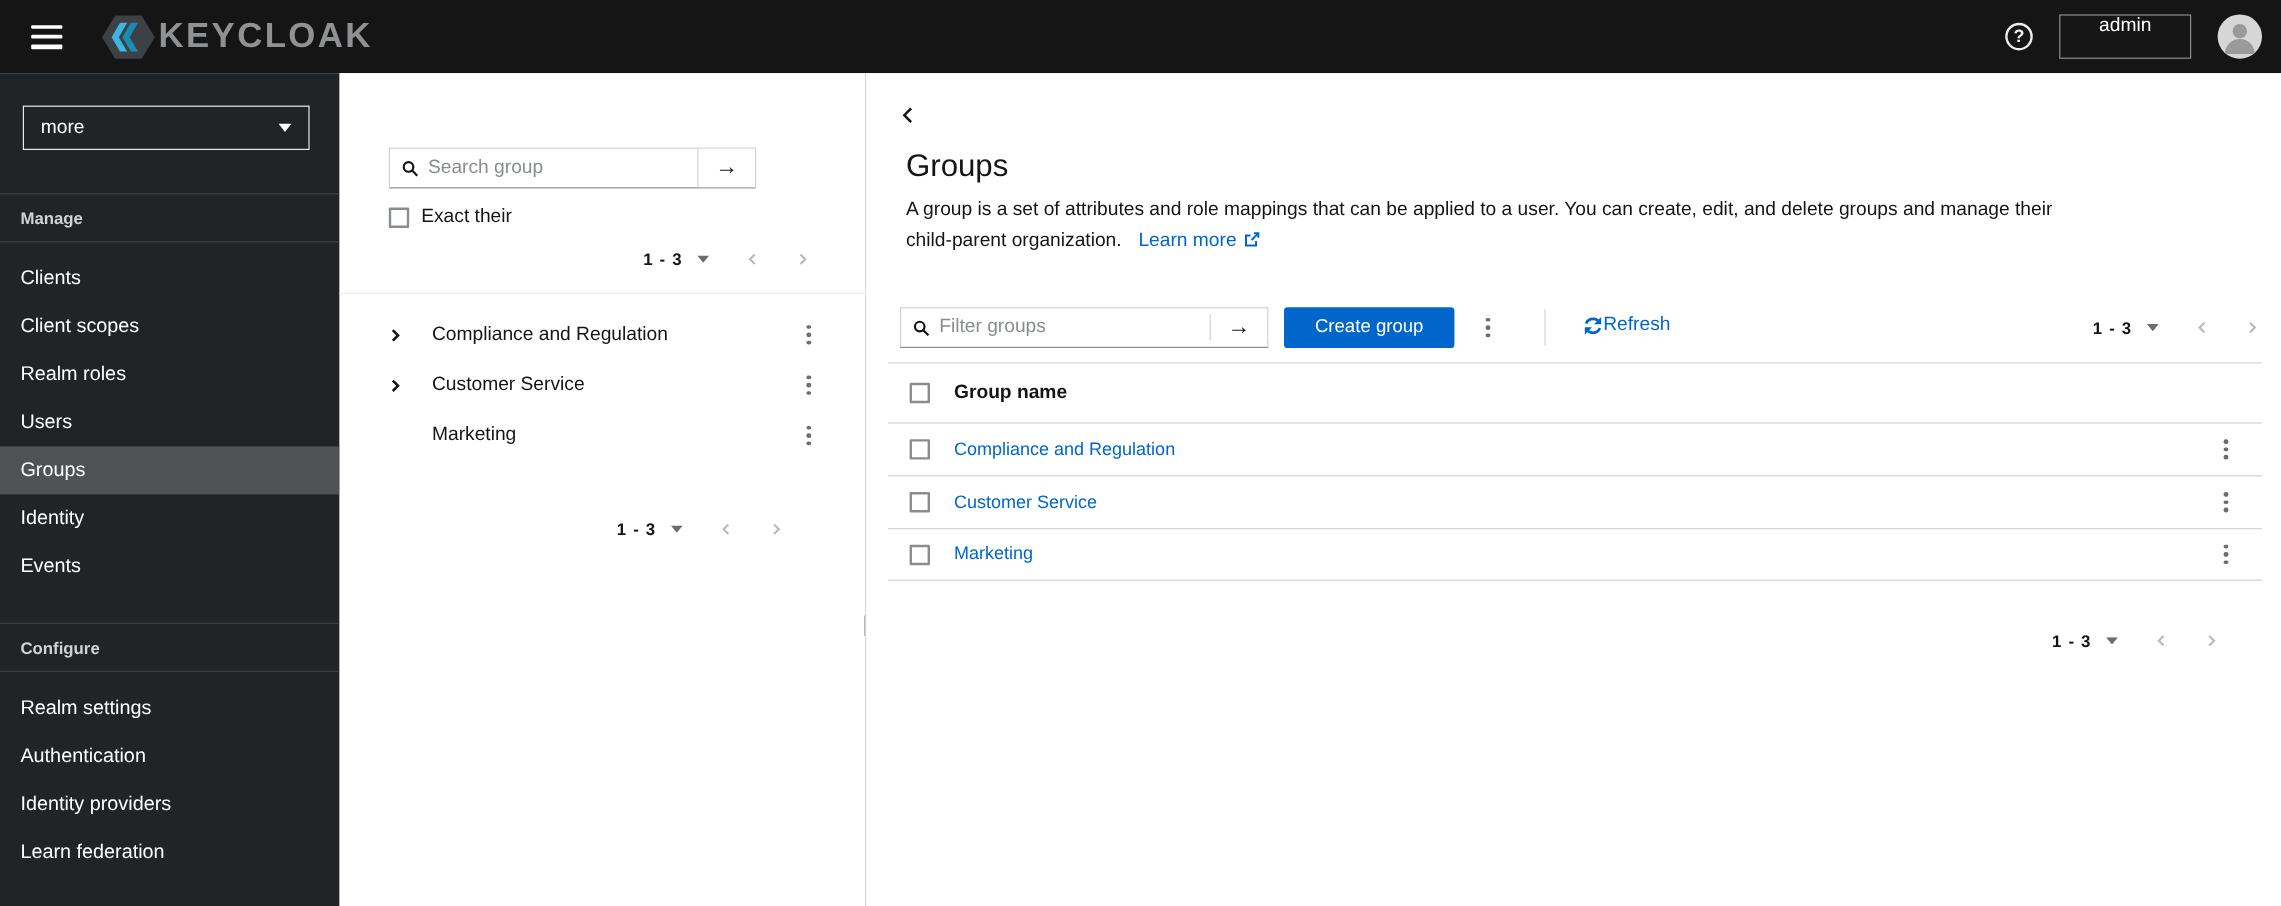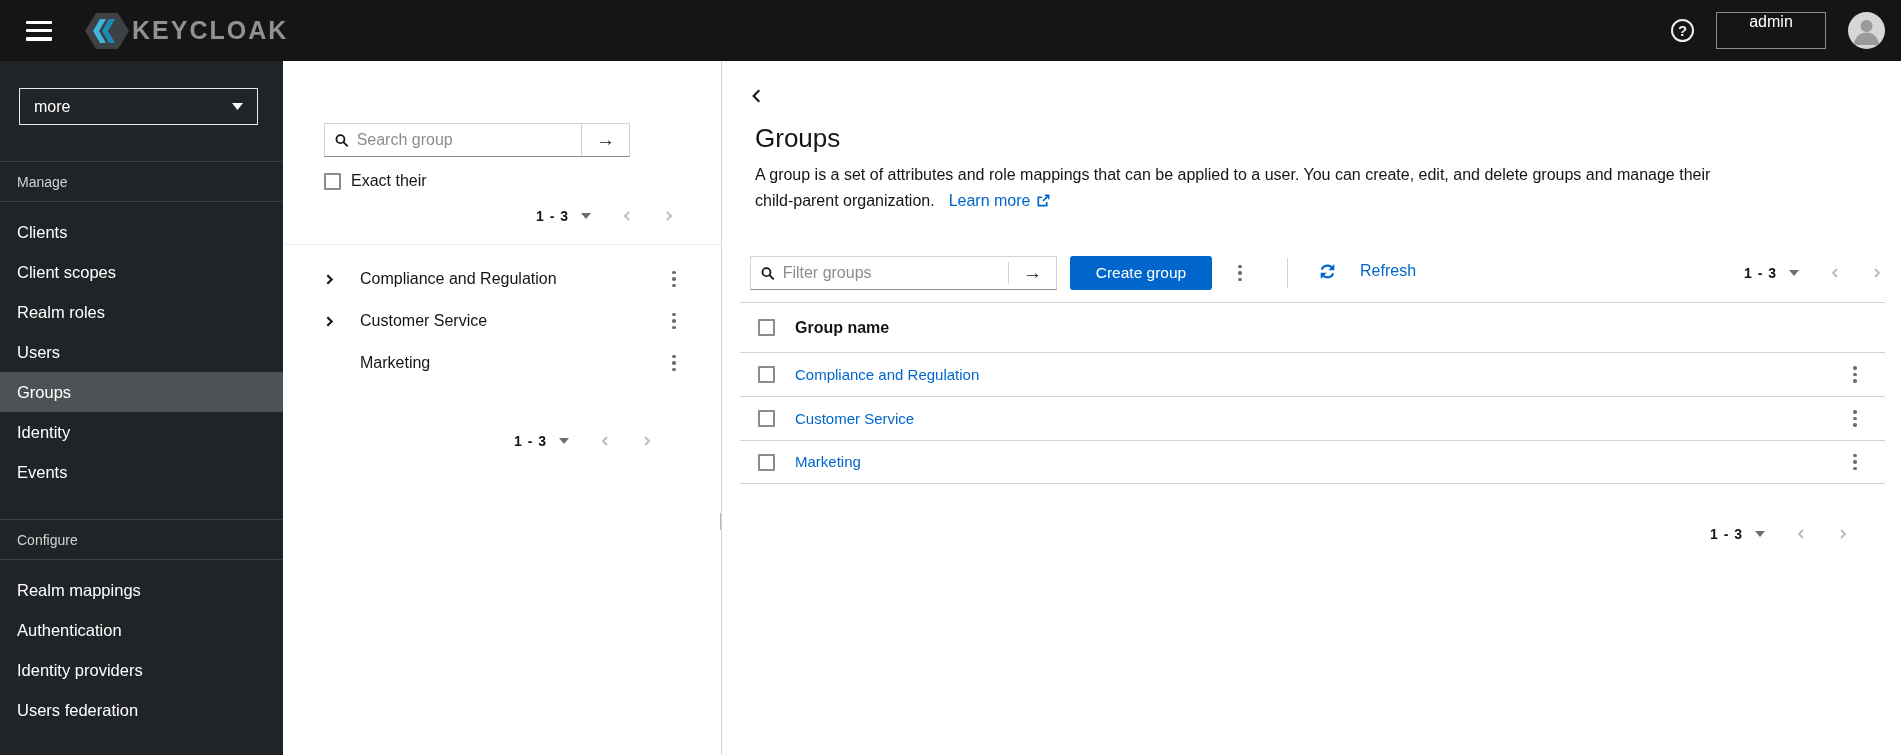--- a/index.html
+++ b/index.html
@@ -5,37 +5,37 @@
   * { margin:0; padding:0; box-sizing:border-box; }
   html,body { width:1901px; height:755px; overflow:hidden; background:#fff;
     font-family:"Liberation Sans", sans-serif; color:#151515; }
 
   
   .topbar { position:absolute; left:0; top:0; width:1901px; height:61px; background:#151515;
     display:flex; align-items:center; padding:0 16px; }
   .hamburger { width:26px; height:20px; display:flex; flex-direction:column; justify-content:space-between; cursor:pointer; margin-left:10px; }
   .hamburger i { display:block; height:3.5px; background:#fff; border-radius:1px; }
   .brand { display:flex; align-items:center; margin-left:32px; gap:2px; }
-  .brand-text { font-size:25px; font-weight:bold; letter-spacing:2px; color:#8f9193; }
+  .brand-text { font-size:29px; font-weight:bold; letter-spacing:2px; color:#8f9193; }
   .tb-right { margin-left:auto; display:flex; align-items:center; gap:22px; }
   .help-icon { width:23px; height:23px; border:2px solid #ededed; border-radius:50%;
     color:#ededed; font-size:15px; font-weight:bold; display:flex; align-items:center; justify-content:center; cursor:pointer; }
   .user-dd { border:1px solid #8a8d90; height:37px; min-width:110px; padding:0 14px;
     display:flex; align-items:center; gap:20px; color:#fff; font-size:16px; cursor:pointer;flex-direction:column; }
   .avatar { width:37px; height:37px; border-radius:50%; background:#d6d6d6; overflow:hidden;
     display:flex; align-items:center; justify-content:center; }
 
   
   .sidebar { position:absolute; left:0; top:61px; width:283px; height:694px; background:#212427; }
   .realm-select { position:absolute; left:19px; top:27px; width:239px; height:37px;
     border:1px solid #e8e8e8; display:flex; align-items:center; justify-content:space-between;
     padding:0 14px; color:#fff; font-size:16px; cursor:pointer; }
   .nav-sec-title { position:absolute; left:0; width:283px; height:41px; border-top:1px solid #3c3f42;
     border-bottom:1px solid #3c3f42; display:flex; align-items:center; padding-left:17px;
-    color:#d2d2d2; font-size:14px; }
+    color:#d2d2d2; font-size:14px;font-weight:bold; }
   .nav-item { position:absolute; left:0; width:283px; height:40px; display:flex; align-items:center;
     padding-left:17px; color:#fff; font-size:16.5px; cursor:pointer; }
   .nav-item.active { background:#4f5255; }
 
   
   .middle { position:absolute; left:283px; top:61px; width:439px; height:694px; background:#fff;
     border-right:1px solid #d2d2d2; }
   .search-group { position:absolute; left:41px; top:62px; width:306px; height:34px;
     border:1px solid #d2d2d2; border-bottom-color:#8a8d90; display:flex; }
   .search-box { flex:1; display:flex; align-items:center; gap:8px; padding:0 10px; }
@@ -75,21 +75,21 @@
   .learn-link { color:#0066cc; text-decoration:none; margin-left:14px; cursor:pointer; }
   .ext-icon { margin-left:5px; vertical-align:-2px; }
 
   .toolbar { position:absolute; left:0; top:195px; width:1179px; height:34px; }
   .filter-group { position:absolute; left:28px; top:0; width:307px; height:34px;
     border:1px solid #d2d2d2; border-bottom-color:#8a8d90; display:flex;align-items:center; }
   .create-btn { position:absolute; left:348px; top:0; width:142px; height:34px; background:#0066cc;
     color:#fff; font-size:15.5px; font-family:inherit; border:0; border-radius:3px; cursor:pointer; }
   .tb-kebab { position:absolute; left:510px; top:7px; }
   .tb-sep { position:absolute; left:565px; top:2px; height:30px; border-left:1px solid #d2d2d2; }
-  .refresh { position:absolute; left:597px; top:6px; display:flex; align-items:center; gap:24px;
+  .refresh { position:absolute; left:597px; top:6px; display:flex; align-items:center; gap:0;
     color:#0066cc; font-size:16px; cursor:pointer; }
   .main-pager-top { position:absolute; right:18px; top:3px; height:28px; }
 
   .grid { position:absolute; left:18px; top:241px; width:1145px; }
   .grid-row { display:flex; align-items:center; border-top:1px solid #d2d2d2; position:relative; }
   .grid-row.header { height:50px; }
   .grid-row.body { height:44px; }
   .grid-row:last-child { border-bottom:1px solid #d2d2d2; }
   .grid .cb { margin-left:18px; }
   .col-name { margin-left:20px; font-size:16px; }
@@ -149,24 +149,24 @@
   <div class="nav-sec-title" style="top:100px;">Manage</div>
   <div class="nav-item" style="top:151px;">Clients</div>
   <div class="nav-item" style="top:191px;">Client scopes</div>
   <div class="nav-item" style="top:231px;">Realm roles</div>
   <div class="nav-item" style="top:271px;">Users</div>
   <div class="nav-item active" style="top:311px;">Groups</div>
   <div class="nav-item" style="top:351px;">Identity</div>
   <div class="nav-item" style="top:391px;">Events</div>
 
   <div class="nav-sec-title" style="top:458px;">Configure</div>
-  <div class="nav-item" style="top:509px;">Realm mappings</div>
+  <div class="nav-item" style="top:509px;">Realm settings</div>
   <div class="nav-item" style="top:549px;">Authentication</div>
   <div class="nav-item" style="top:589px;">Identity providers</div>
-  <div class="nav-item" style="top:629px;">Users federation</div>
+  <div class="nav-item" style="top:629px;">Learn federation</div>
 </div>
 
 <div class="middle">
   <div class="search-group">
     <div class="search-box">
       <svg width="15" height="15" viewBox="0 0 15 15">
         <circle cx="6" cy="6" r="4.4" fill="none" stroke="#151515" stroke-width="2"></circle>
         <line x1="9.3" y1="9.3" x2="14" y2="14" stroke="#151515" stroke-width="2"></line>
       </svg>
       <input placeholder="Search group" style="">

